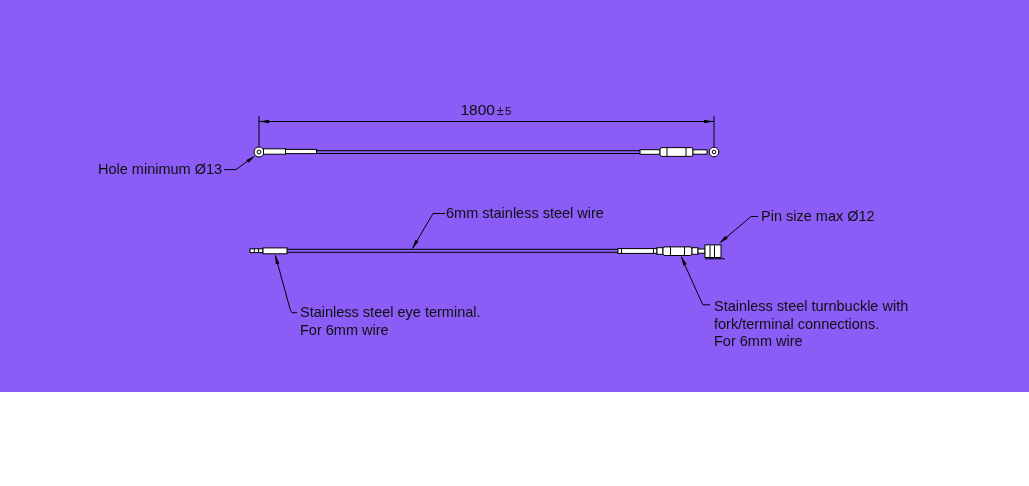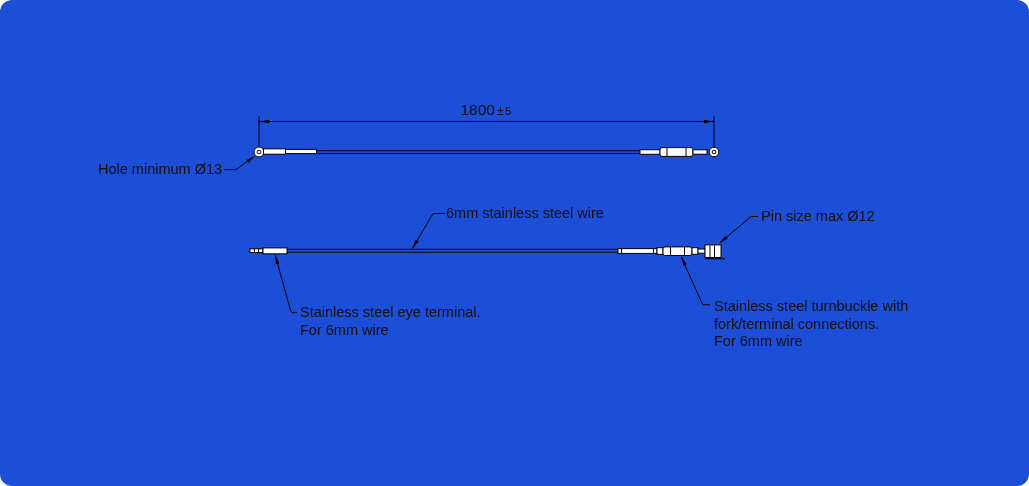--- a/index.html
+++ b/index.html
@@ -3,24 +3,23 @@
 <meta charset="utf-8">
 <style>
   html, body {
     margin: 0;
     padding: 0;
     background: #ffffff;
   }
   .canvas {
     position: relative;
     width: 1029px;
-    height: 486px;
-    background: #1d4ed8;
+    height: 392px;
+    background: #8b5cf6;
     overflow: hidden;
-    border-radius: 12px;
   }
   svg { display: block; }
   svg text {
     font-family: "Liberation Sans", "DejaVu Sans", sans-serif;
     fill: #0f0f0f;
   }
   .lbl { font-size: 14.5px; }
   .dim-main { font-size: 15.5px; }
   .dim-tol-sign { font-size: 12px; }
   .dim-tol-val { font-size: 11.5px; }

